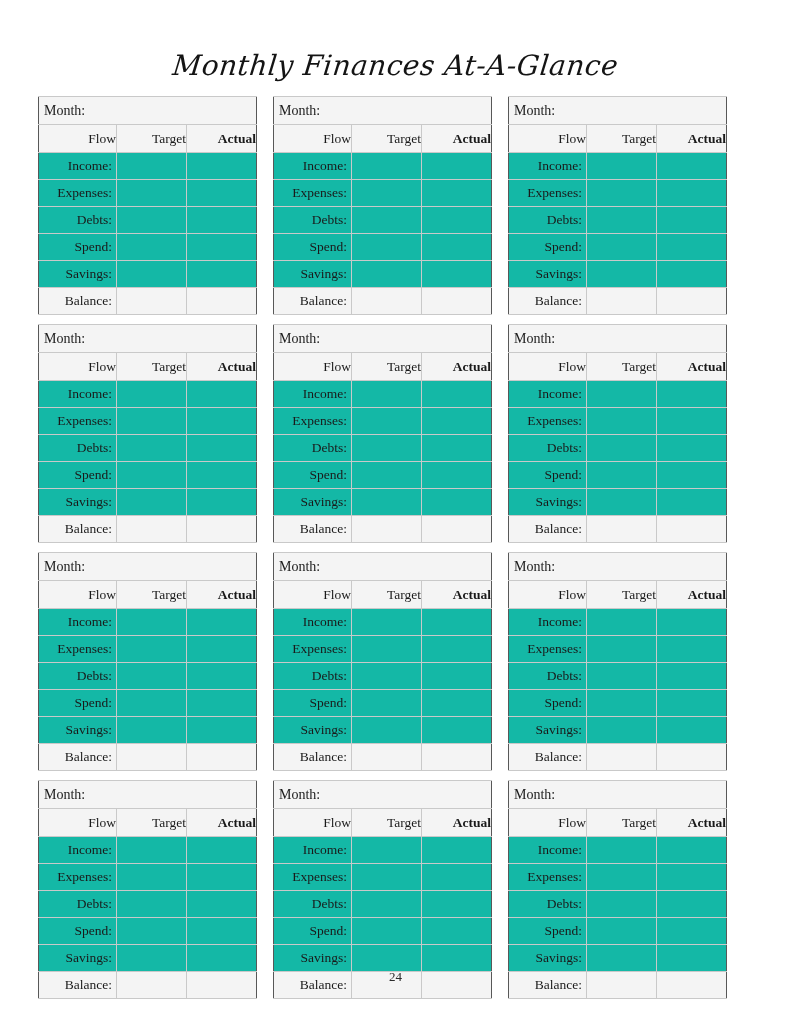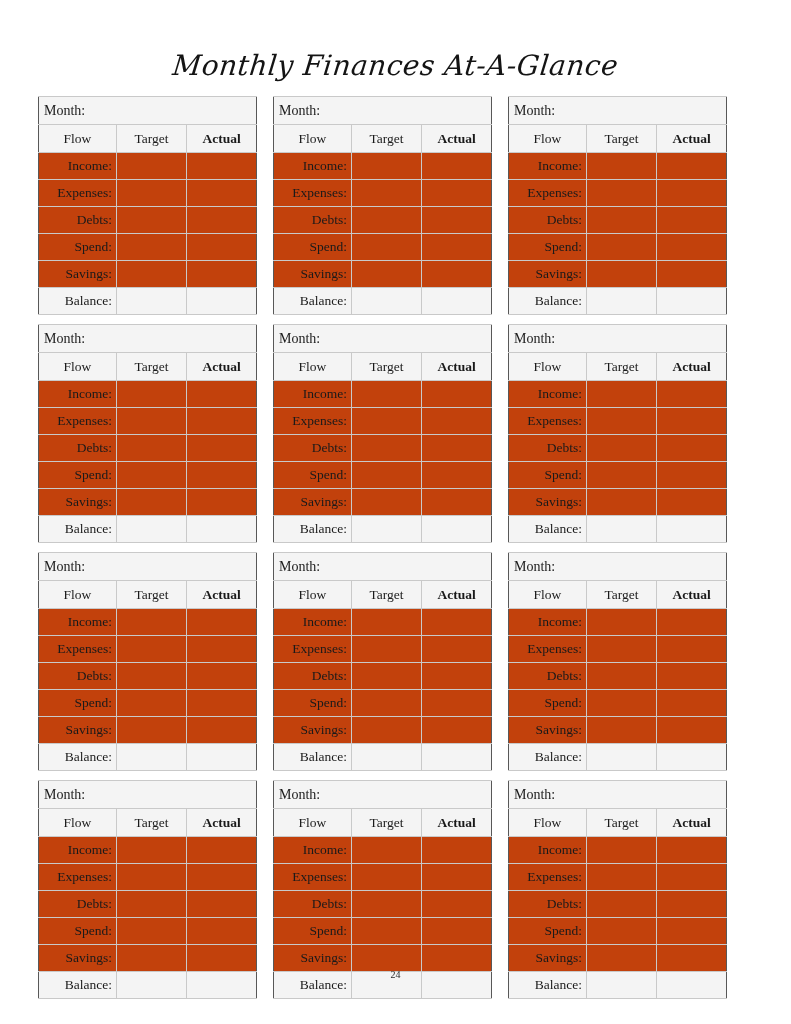--- a/index.html
+++ b/index.html
@@ -45,21 +45,21 @@
     grid-template-columns: 218px 218px 218px;
     column-gap: 17px;
     row-gap: 9px;
   }
 
   .month-table {
     width: 218px;
     border: 1px solid #585858;
     border-collapse: collapse;
     table-layout: fixed;
-    background: #c2410c;
+    background: #14b8a6;
   }
   .month-table col.c-flow   { width: 78px; }
   .month-table col.c-target { width: 70px; }
   .month-table col.c-actual { width: 70px; }
 
   .month-table td,
   .month-table th {
     border: 1px solid #c9c9c9;
     padding: 0;
     margin: 0;
@@ -78,21 +78,21 @@
     font-size: 14px;
     line-height: 27px;
     height: 27px;
     border-left: none;
     border-right: none;
   }
 
   
   .row-colhead th {
     background: #f4f4f4;
-    text-align: center;
+    text-align: right;
     font-size: 13.5px;
     line-height: 27px;
     height: 27px;
   }
   .row-colhead th.h-flow { border-left: none; }
   .row-colhead th.h-actual { border-right: none; font-weight: bold; }
 
   
   .row-data td.cell-label {
     text-align: right;
@@ -117,21 +117,21 @@
     margin-left: 36px;
   }
 
   
   #page-number {
     position: absolute;
     top: 969px;
     left: 0;
     width: 791px;
     text-align: center;
-    font-size: 10px;
+    font-size: 13px;
     color: #2b2b2b;
     font-family: "Liberation Serif", "DejaVu Serif", serif;
   }
 </style>
 </head>
 <body>
 
 <div id="page-title">Monthly Finances At-A-Glance</div>
 
 <div id="tables-grid">

